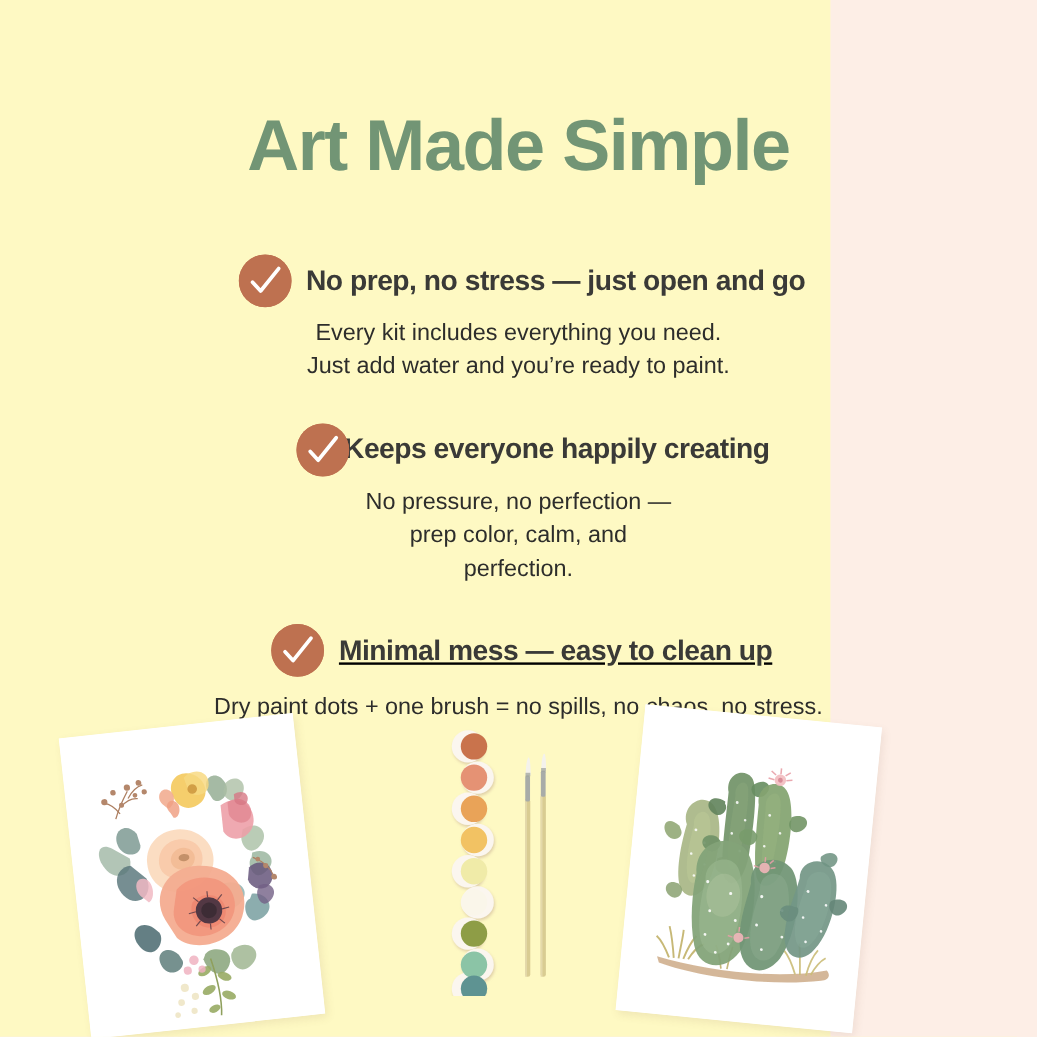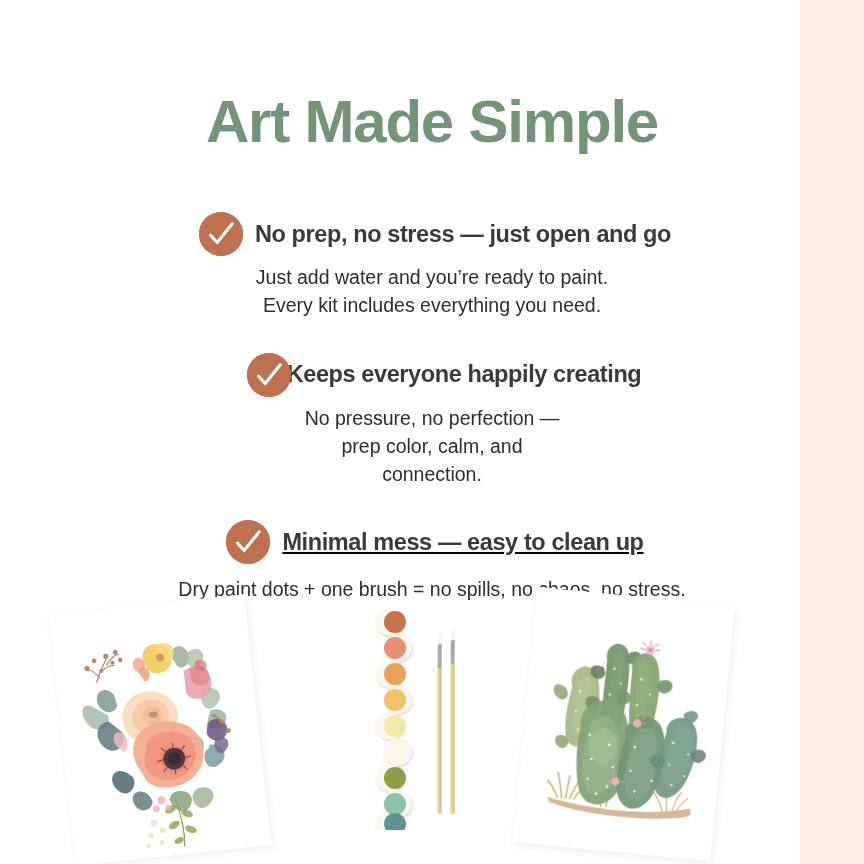--- a/index.html
+++ b/index.html
@@ -12,23 +12,23 @@
   }
 
   body {
     background: #FDEEE6;
     font-family: "Liberation Sans", sans-serif;
     position: relative;
   }
 
   .poster {
     position: relative;
-    width: 800px;
+    width: 692px;
     height: 864px;
-    background: #ffffff;
+    background: #fef9c3;
   }
 
   
   .title {
     position: absolute;
     top: 92px;
     left: 0;
     width: 864px;
     text-align: center;
     font-size: 60px;
@@ -157,39 +157,39 @@
       <div class="feature-head">
         <span class="check-circle">
           <svg viewBox="0 0 44 44" xmlns="http://www.w3.org/2000/svg">
             <circle cx="22" cy="22" r="22" fill="#BE7150"></circle>
             <path d="M11.5 23.2 L18.2 30.5 L33.2 11.8" fill="none" stroke="#FFFFFF" stroke-width="3.1" stroke-linecap="round" stroke-linejoin="round"></path>
           </svg>
         </span>
         <span class="feature-title">No prep, no stress — just open and go</span>
       </div>
       <div class="feature-body">
+        <div>Every kit includes everything you need.</div>
         <div>Just add water and you’re ready to paint.</div>
-        <div>Every kit includes everything you need.</div>
       </div>
     </div>
 
     <div class="feature" id="feature-2">
       <div class="feature-head">
         <span class="check-circle">
           <svg viewBox="0 0 44 44" xmlns="http://www.w3.org/2000/svg">
             <circle cx="22" cy="22" r="22" fill="#BE7150"></circle>
             <path d="M11.5 23.2 L18.2 30.5 L33.2 11.8" fill="none" stroke="#FFFFFF" stroke-width="3.1" stroke-linecap="round" stroke-linejoin="round"></path>
           </svg>
         </span>
         <span class="feature-title">Keeps everyone happily creating</span>
       </div>
       <div class="feature-body">
         <div>No pressure, no perfection —</div>
         <div>prep color, calm, and</div>
-        <div>connection.</div>
+        <div>perfection.</div>
       </div>
     </div>
 
     <div class="feature" id="feature-3">
       <div class="feature-head">
         <span class="check-circle">
           <svg viewBox="0 0 44 44" xmlns="http://www.w3.org/2000/svg">
             <circle cx="22" cy="22" r="22" fill="#BE7150"></circle>
             <path d="M11.5 23.2 L18.2 30.5 L33.2 11.8" fill="none" stroke="#FFFFFF" stroke-width="3.1" stroke-linecap="round" stroke-linejoin="round"></path>
           </svg>

